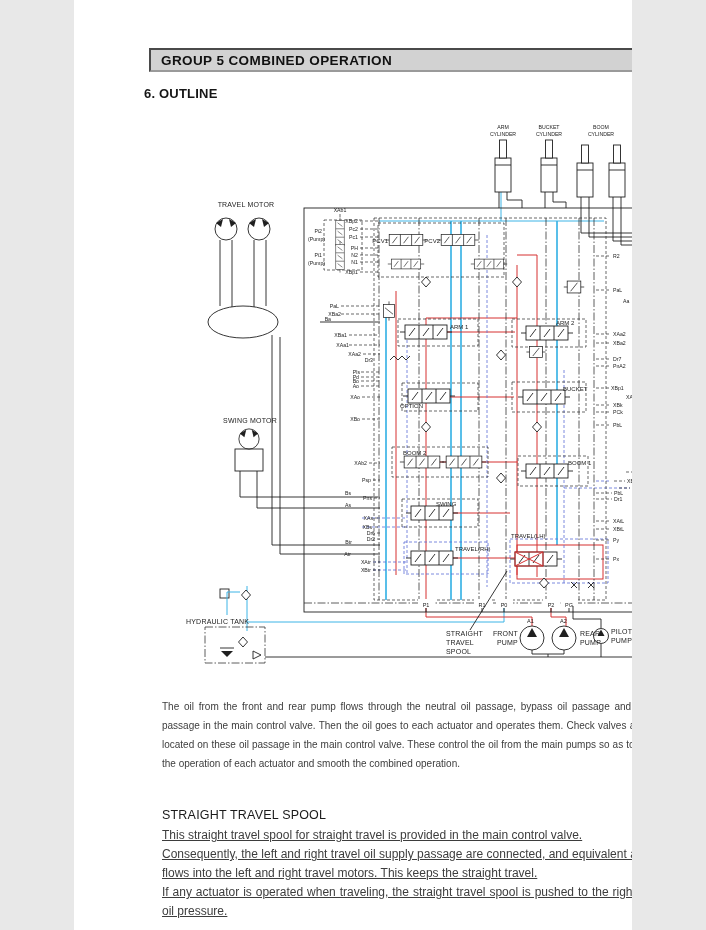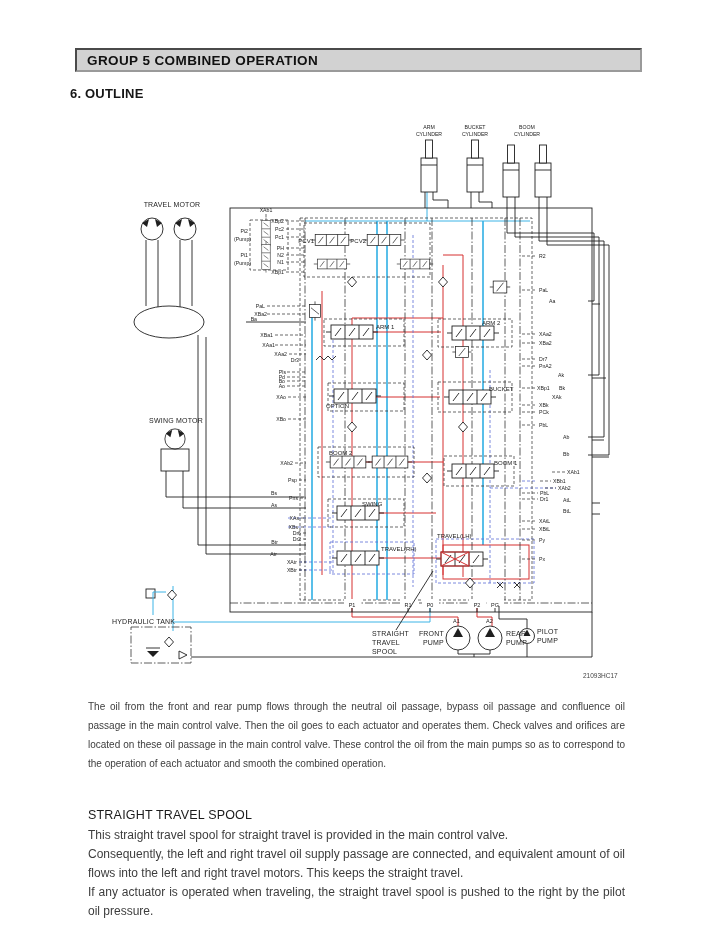--- a/index.html
+++ b/index.html
@@ -1,27 +1,27 @@
 <!DOCTYPE html>
 <html><head>
 <meta charset="utf-8">
 <style>
   html,body{margin:0;padding:0;background:#e8e8e8;}
-  .page{position:relative;width:706px;height:930px;background:#fff;margin:0 auto;
+  .page{position:relative;width:558px;height:930px;background:#fff;margin:0 auto;
         font-family:"Liberation Sans",sans-serif;overflow:hidden;}
   .group-bar{position:absolute;left:75px;top:48px;width:553px;height:20px;
              background:#d2d2d2;border:2px solid #4a4a4a;border-right-color:#9a9a9a;border-bottom-color:#9a9a9a;
              display:flex;align-items:center;padding-left:10px;
              font-size:13.5px;font-weight:bold;color:#111;letter-spacing:.4px;}
   .outline-title{position:absolute;left:70px;top:86px;font-size:13px;font-weight:bold;color:#161616;letter-spacing:.2px;}
   .diagram{position:absolute;left:0;top:115px;width:706px;height:585px;}
   .doc-body{position:absolute;left:88px;top:697px;width:537px;font-size:10px;line-height:19px;color:#3d3d3d;}
   .doc-body p{margin:0;text-align:justify;}
   .sts-head{position:absolute;left:88px;top:808px;font-size:12.5px;font-weight:normal;color:#1b1b1b;letter-spacing:.2px;}
-  .sts-body{position:absolute;left:88px;top:826px;width:537px;font-size:12px;line-height:19px;color:#3d3d3d;}
+  .sts-body{position:absolute;left:88px;top:826px;width:537px;font-size:12px;line-height:19px;color:#3d3d3d;text-decoration:underline;}
   .sts-body p{margin:0;text-align:justify;}
   
   .k{stroke:#1f1f1f;stroke-width:.9;fill:none}
   .kf{fill:#fff}
   .kd{stroke:#2a2a2a;stroke-width:.7;fill:none;stroke-dasharray:3 2}
   .kdd{stroke:#2a2a2a;stroke-width:.75;fill:none;stroke-dasharray:8 2 1.5 2}
   .lc{stroke:#3cb4e6;stroke-width:1.7;fill:none}
   .lc2{stroke:#3cb4e6;stroke-width:1;fill:none}
   .lr{stroke:#d63031;stroke-width:1;fill:none}
   .lb{stroke:#5b6dd6;stroke-width:.8;fill:none;stroke-dasharray:3 2}

